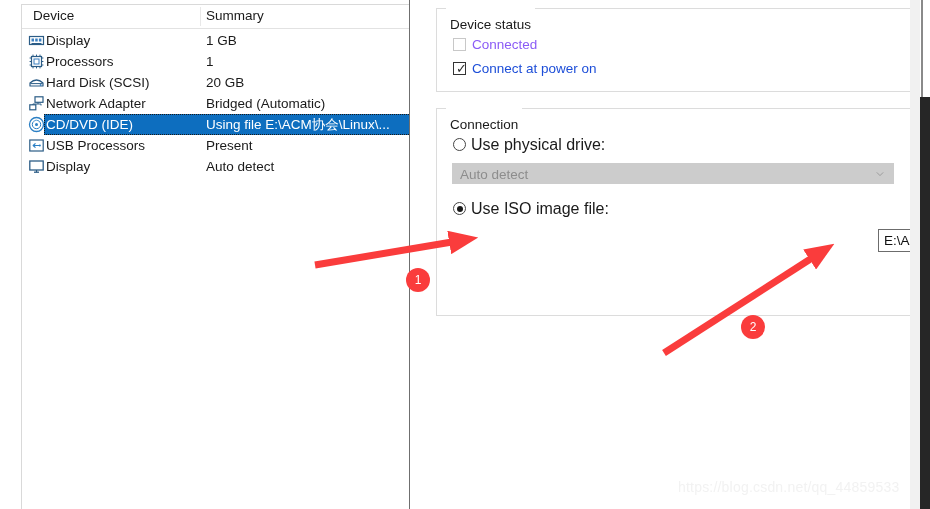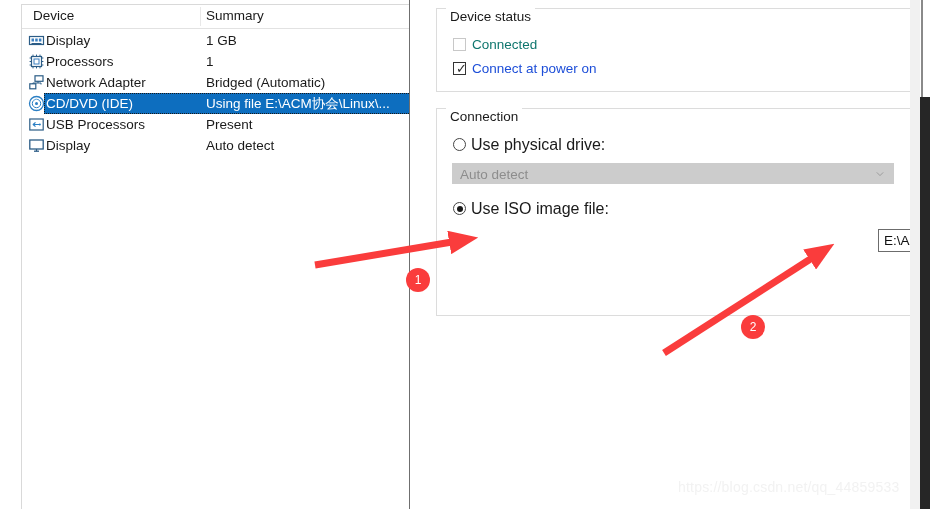--- a/index.html
+++ b/index.html
@@ -125,21 +125,21 @@
   .groupbox {
     position: absolute;
     box-sizing: border-box;
     border: 1px solid #dcdcdc;
   }
   .group-legend {
     position: absolute;
     top: -8px;
     left: 9px;
     background: #ffffff;
-    padding: 8px 4px;
+    padding: 16px 4px;
     font-size: 13.5px;
     color: #1a1a1a;
     white-space: nowrap;
   }
 
   #grp-device-status {
     left: 26px;
     top: 8px;
     width: 478px;
     height: 84px;
@@ -173,21 +173,21 @@
     color: #2b2b2b;
   }
   .chk-label {
     position: absolute;
     left: 19px;
     top: -1px;
     font-size: 13.5px;
     line-height: 17px;
     color: #1d4ed8;
   }
-  .chk-label.disabled { color: #0f766e; }
+  .chk-label.disabled { color: #8b5cf6; }
 
   
   .radio-row { position: absolute; white-space: nowrap; }
   .radio-circle {
     position: absolute;
     left: 0;
     top: 1px;
     width: 13px;
     height: 13px;
     box-sizing: border-box;
@@ -365,20 +365,31 @@
             <line x1="13.6" y1="5" x2="15.4" y2="5"></line>
               <line x1="13.6" y1="8.5" x2="15.4" y2="8.5"></line>
               <line x1="13.6" y1="12" x2="15.4" y2="12"></line>
           </g>
         </svg>
       </span>
       <span class="dev-name">Processors</span>
       <span class="dev-summary">1</span>
     </div>
 
+    <div class="device-row">
+      <span class="dev-icon">
+        <svg width="17" height="17" viewBox="0 0 17 17">
+          <path d="M2 12 L2 9 Q8.5 3 15 9 L15 12 Z" fill="#ffffff" stroke="#2b5c86" stroke-width="1.2" stroke-linejoin="round"></path>
+          <line x1="2.4" y1="9.6" x2="14.6" y2="9.6" stroke="#2b5c86" stroke-width="1"></line>
+          <circle cx="12.6" cy="11" r="0.9" fill="#3a7fbf"></circle>
+        </svg>
+      </span>
+      <span class="dev-name">Hard Disk (SCSI)</span>
+      <span class="dev-summary">20 GB</span>
+    </div>
 
     <div class="device-row">
       <span class="dev-icon">
         <svg width="17" height="17" viewBox="0 0 17 17">
           <rect x="7" y="1.8" width="8" height="5.5" fill="#ffffff" stroke="#2b5c86" stroke-width="1.2"></rect>
           <rect x="1.8" y="9.8" width="6" height="5" fill="#ffffff" stroke="#2b5c86" stroke-width="1.2"></rect>
           <line x1="10" y1="7.3" x2="10" y2="9" stroke="#2b5c86" stroke-width="1"></line>
           <line x1="4.8" y1="9" x2="13" y2="9" stroke="#2b5c86" stroke-width="1"></line>
           <line x1="4.8" y1="9" x2="4.8" y2="9.8" stroke="#2b5c86" stroke-width="1"></line>
           <line x1="13" y1="9" x2="13" y2="10.5" stroke="#2b5c86" stroke-width="1"></line>

